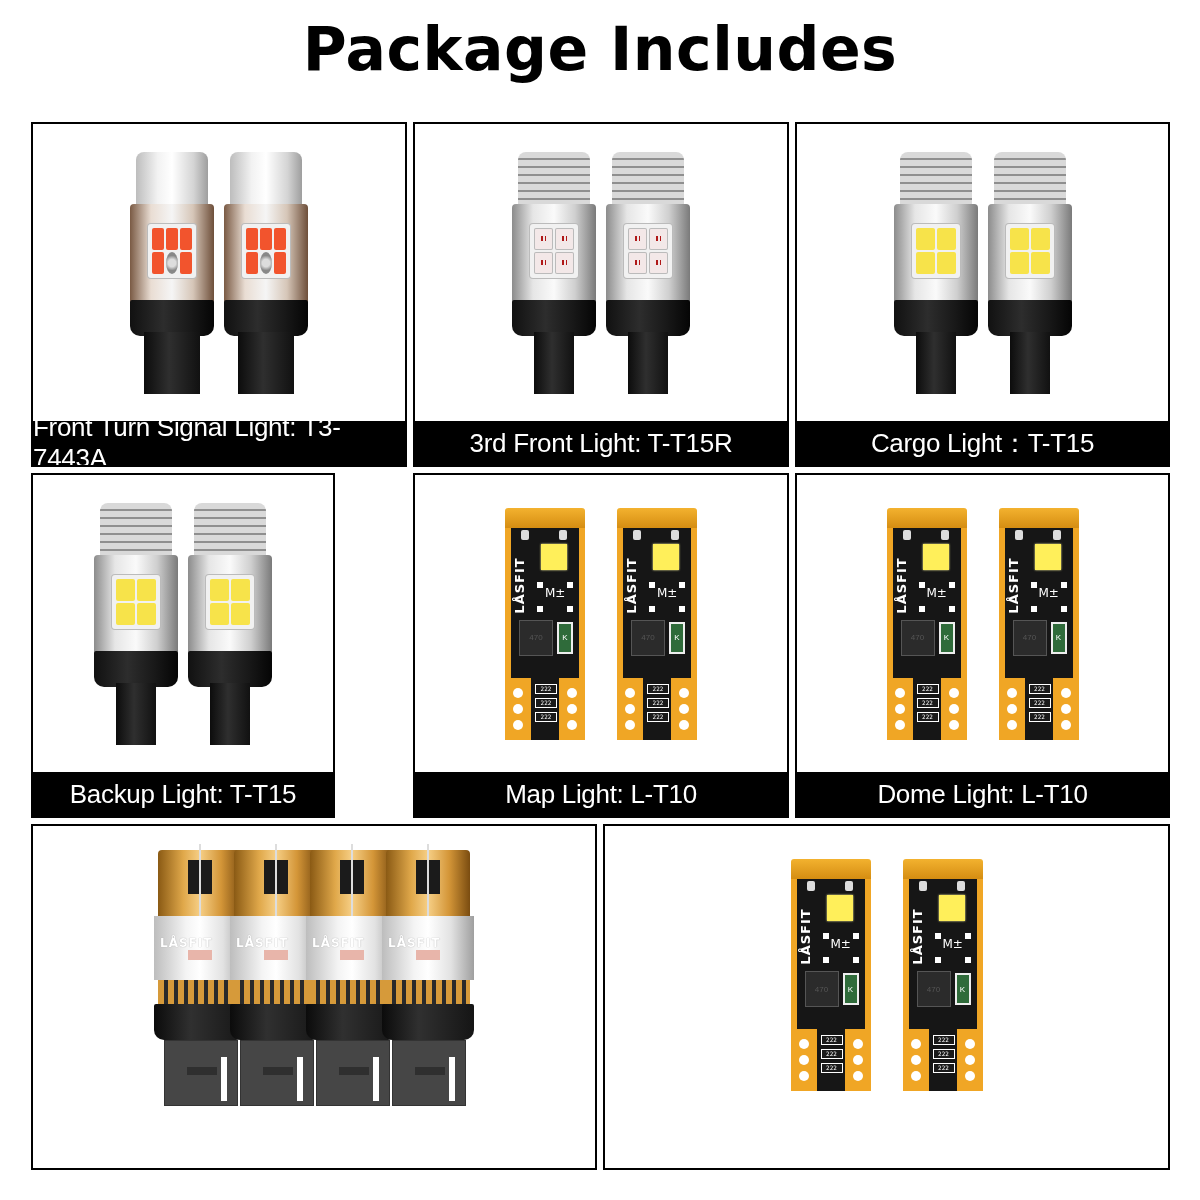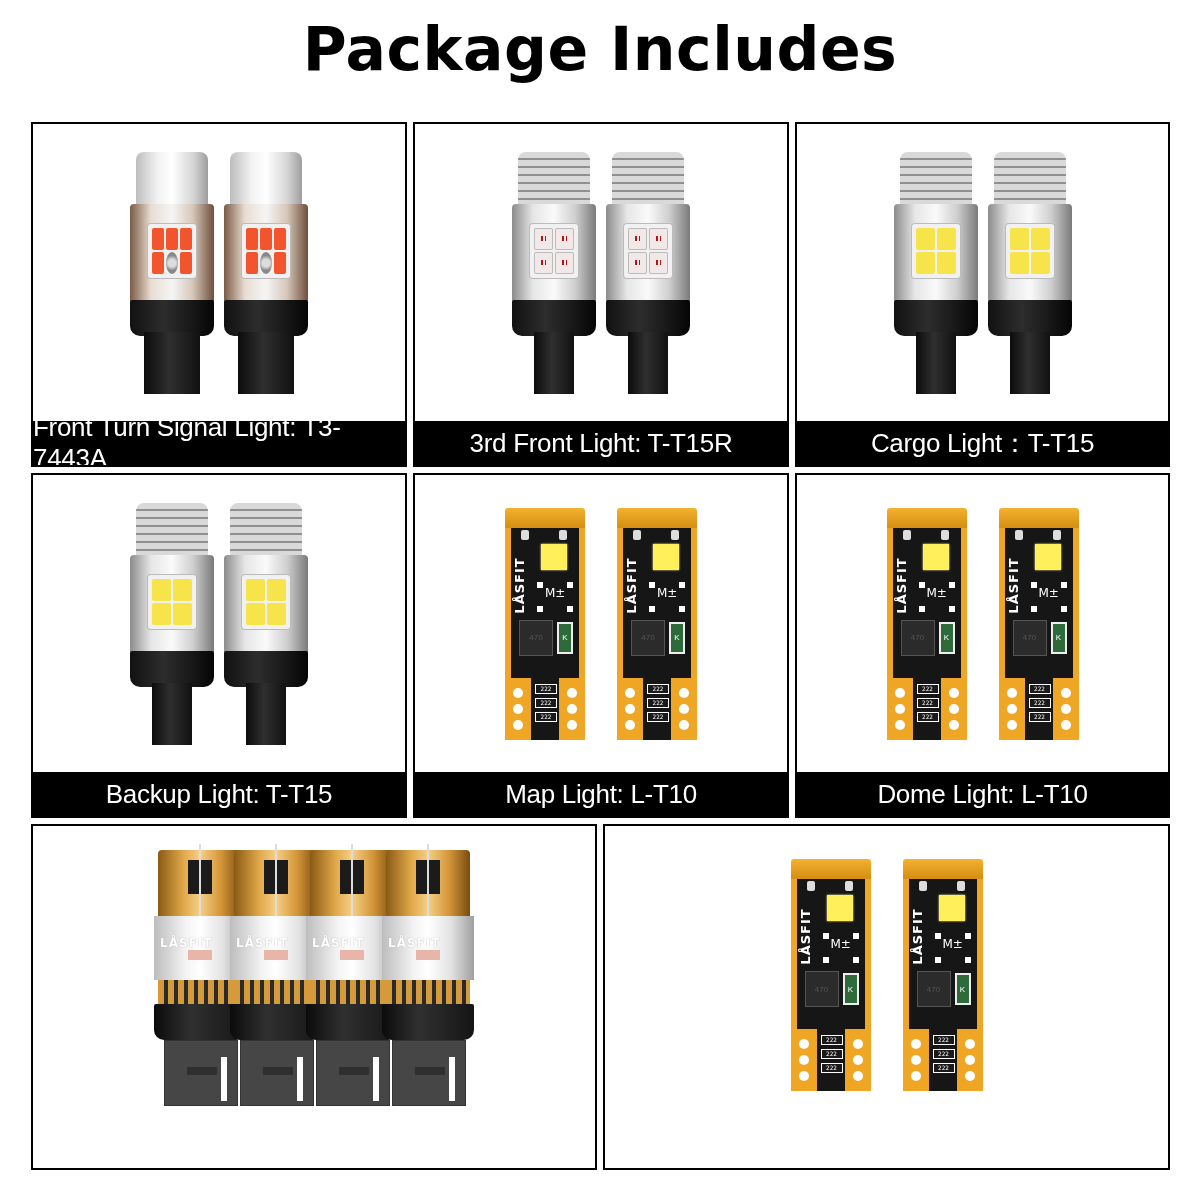--- a/index.html
+++ b/index.html
@@ -151,21 +151,21 @@
         <div class="led white"></div>
           <div class="led white"></div>
       </div>
       <div class="base"></div>
         <div class="stem narrow"></div>
     </div>
   </div>
   <div class="caption">Cargo Light：T-T15</div>
 </div>
 
-<div class="card" style="left:31px;top:473px;width:376px;height:345px;">
+<div class="card" style="left:31px;top:473px;width:304px;height:345px;">
   <div class="stage">
     <div class="wedge">
       <div class="cap fins"></div>
         <div class="body"></div>
       <div class="chip two">
         <div class="led white"></div>
           <div class="led white"></div>
         <div class="led white"></div>
           <div class="led white"></div>
       </div>

